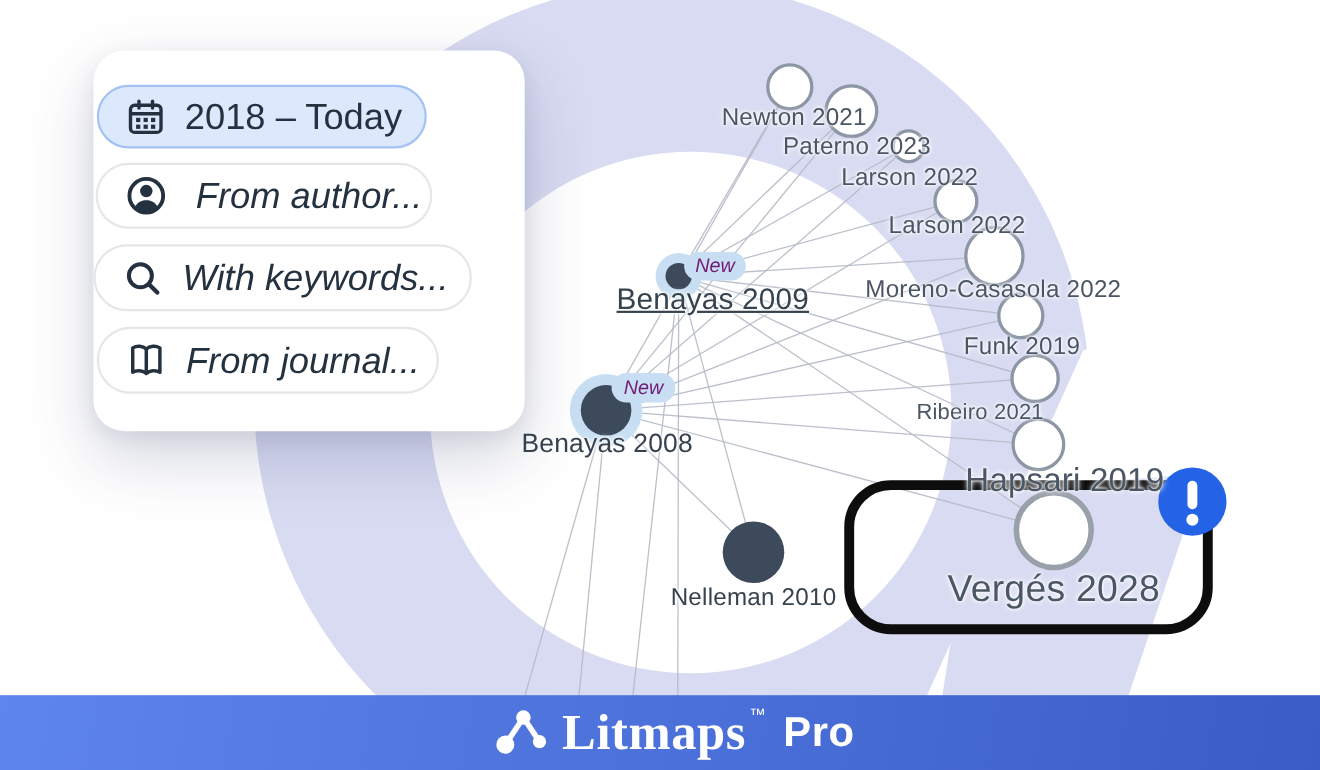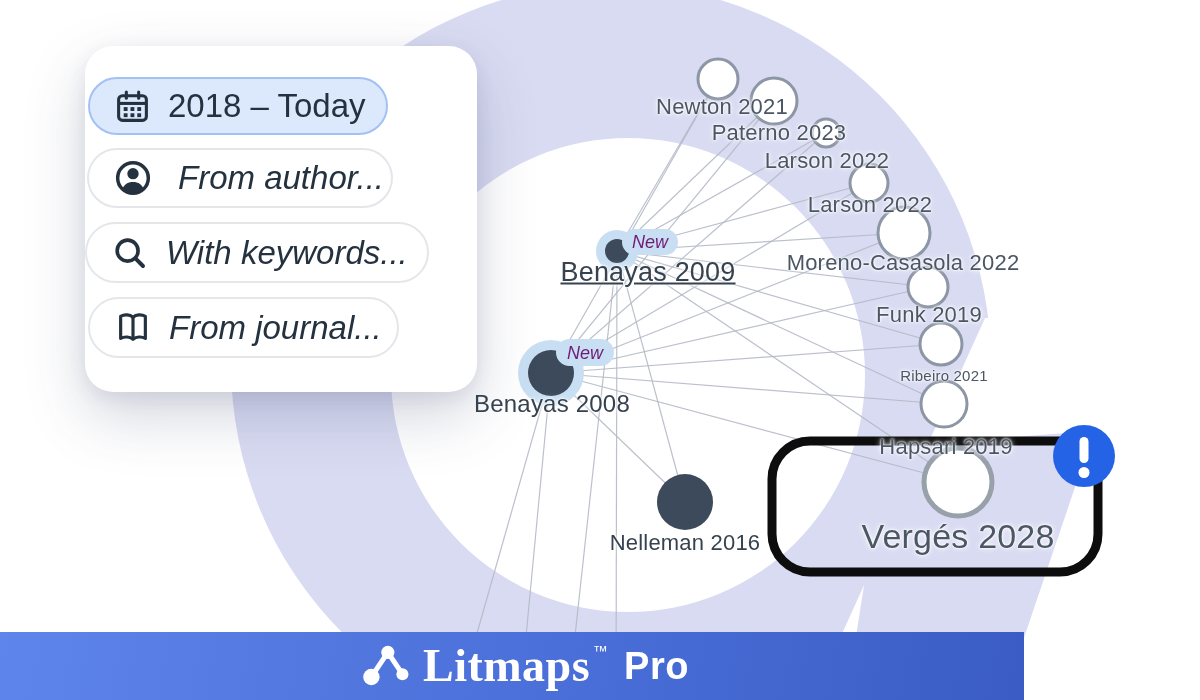--- a/index.html
+++ b/index.html
@@ -31,21 +31,21 @@
     background:#ffffff;border:2px solid #e4e6ea;border-radius:32px;
     padding:0 10px 0 24px;box-sizing:border-box;cursor:pointer;
     color:#24313f;font-size:33px;
   }
   .pill-btn .lbl{font-style:italic;white-space:nowrap;}
   .pill-btn.active{background:#dce9fc;border-color:#a3c1f3;}
   .pill-btn.active .lbl{font-style:normal;}
   .pill-btn svg{flex:0 0 auto;}
   
   .footer-bar{
-    position:absolute;left:0;top:632px;width:1024px;height:68px;
+    position:absolute;left:0;top:632px;width:1200px;height:68px;
     background:linear-gradient(100deg,#5e85ec 0%,#4a6fd8 55%,#3a5cc4 100%);
     display:flex;align-items:center;justify-content:center;
   }
   .brand-group{display:flex;align-items:center;transform:translateX(14px);}
   .brand-name{
     font-family:"Liberation Serif", serif;font-weight:bold;color:#ffffff;
     font-size:46px;line-height:1;margin-left:14px;letter-spacing:0.5px;
   }
   .brand-tm{color:#ffffff;font-size:15px;vertical-align:super;position:relative;top:-16px;margin-left:3px;}
   .brand-plan{color:#ffffff;font-size:38px;font-weight:bold;margin-left:16px;letter-spacing:0.5px;}
@@ -105,28 +105,28 @@
       <circle cx="1084" cy="472.5" r="5.5" fill="#ffffff"></circle>
     </svg>
 
   <div id="labels">
       <div class="node-label" style="left: 722px; top: 107px; font-size: 22px;">Newton 2021</div>
       <div class="node-label" style="left: 779px; top: 133px; font-size: 22px;">Paterno 2023</div>
       <div class="node-label" style="left: 827px; top: 161px; font-size: 22px;">Larson 2022</div>
       <div class="node-label" style="left: 870px; top: 205px; font-size: 22px;">Larson 2022</div>
       <div class="node-label" style="left: 903px; top: 263px; font-size: 22px;">Moreno-Casasola 2022</div>
       <div class="node-label" style="left: 929px; top: 315px; font-size: 22px;">Funk 2019</div>
-      <div class="node-label" style="left: 944px; top: 375px; font-size: 15px;">Ribeiro 2021</div>
-      <div class="node-label" style="left: 946px; top: 437px; font-size: 22px; margin-top: 10px;">Hapsari 2019</div>
+      <div class="node-label" style="left: 891px; top: 375px; font-size: 20px;">Ribeiro 2021</div>
+      <div class="node-label" style="left: 968px; top: 437px; font-size: 30px;">Hapsari 2019</div>
       <div class="node-label big" style="left: 958px; top: 536px; font-size: 34px;">Vergés 2028</div>
       <div class="new-badge-label" style="left: 650px; top: 242px;">New</div>
       <div class="node-label dark" style="left: 648px; top: 272px; font-size: 27px; text-decoration: underline;">Benayas 2009</div>
       <div class="new-badge-label" style="left: 585px; top: 352.5px;">New</div>
       <div class="node-label dark" style="left: 552px; top: 404px; font-size: 24px;">Benayas 2008</div>
-      <div class="node-label dark" style="left: 685px; top: 543px; font-size: 22px;">Nelleman 2016</div>
+      <div class="node-label dark" style="left: 685px; top: 543px; font-size: 22px;">Nelleman 2010</div>
     </div>
 
   <div class="filter-card">
 
     <div class="pill-btn active" style="left:3px;top:31px;width:300px;height:58px;">
       <svg width="37" height="37" viewBox="0 0 24 24">
         <rect x="3" y="5" width="18" height="16" rx="2.5" fill="none" stroke="#24313f" stroke-width="2"></rect>
         <line x1="3" y1="10" x2="21" y2="10" stroke="#24313f" stroke-width="2"></line>
         <line x1="8" y1="2.6" x2="8" y2="6.6" stroke="#24313f" stroke-width="2" stroke-linecap="round"></line>
         <line x1="16" y1="2.6" x2="16" y2="6.6" stroke="#24313f" stroke-width="2" stroke-linecap="round"></line>

